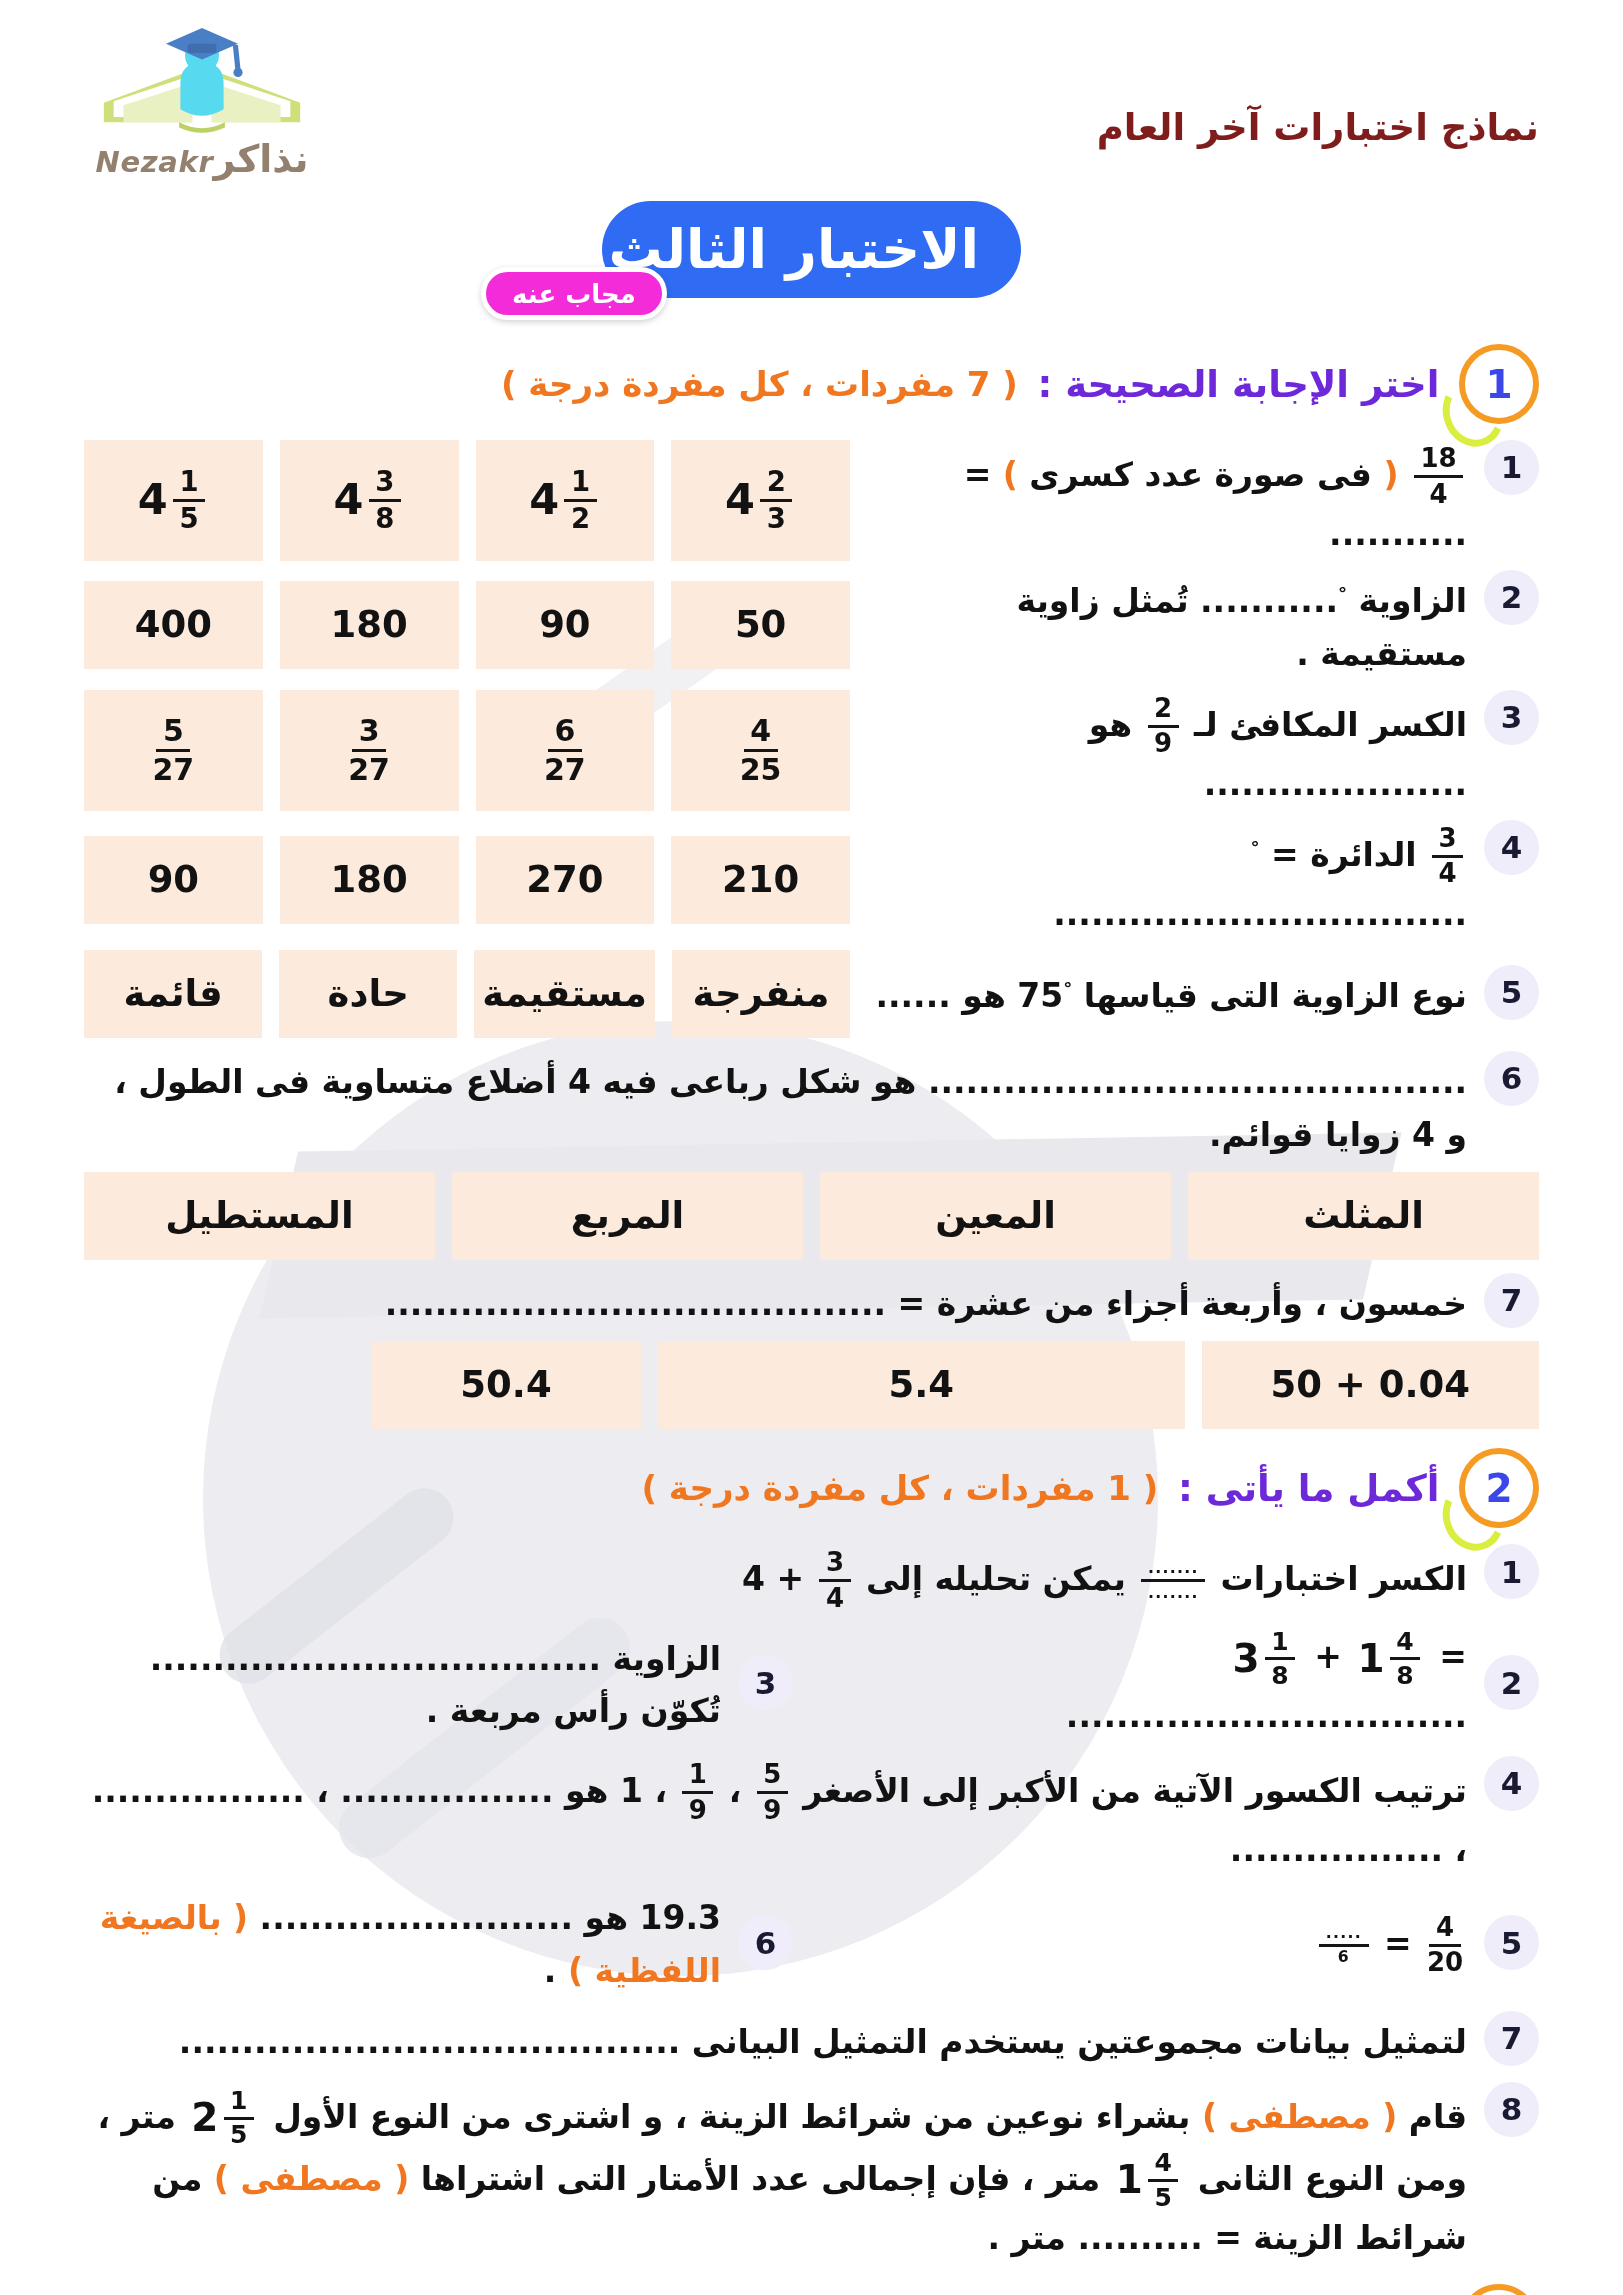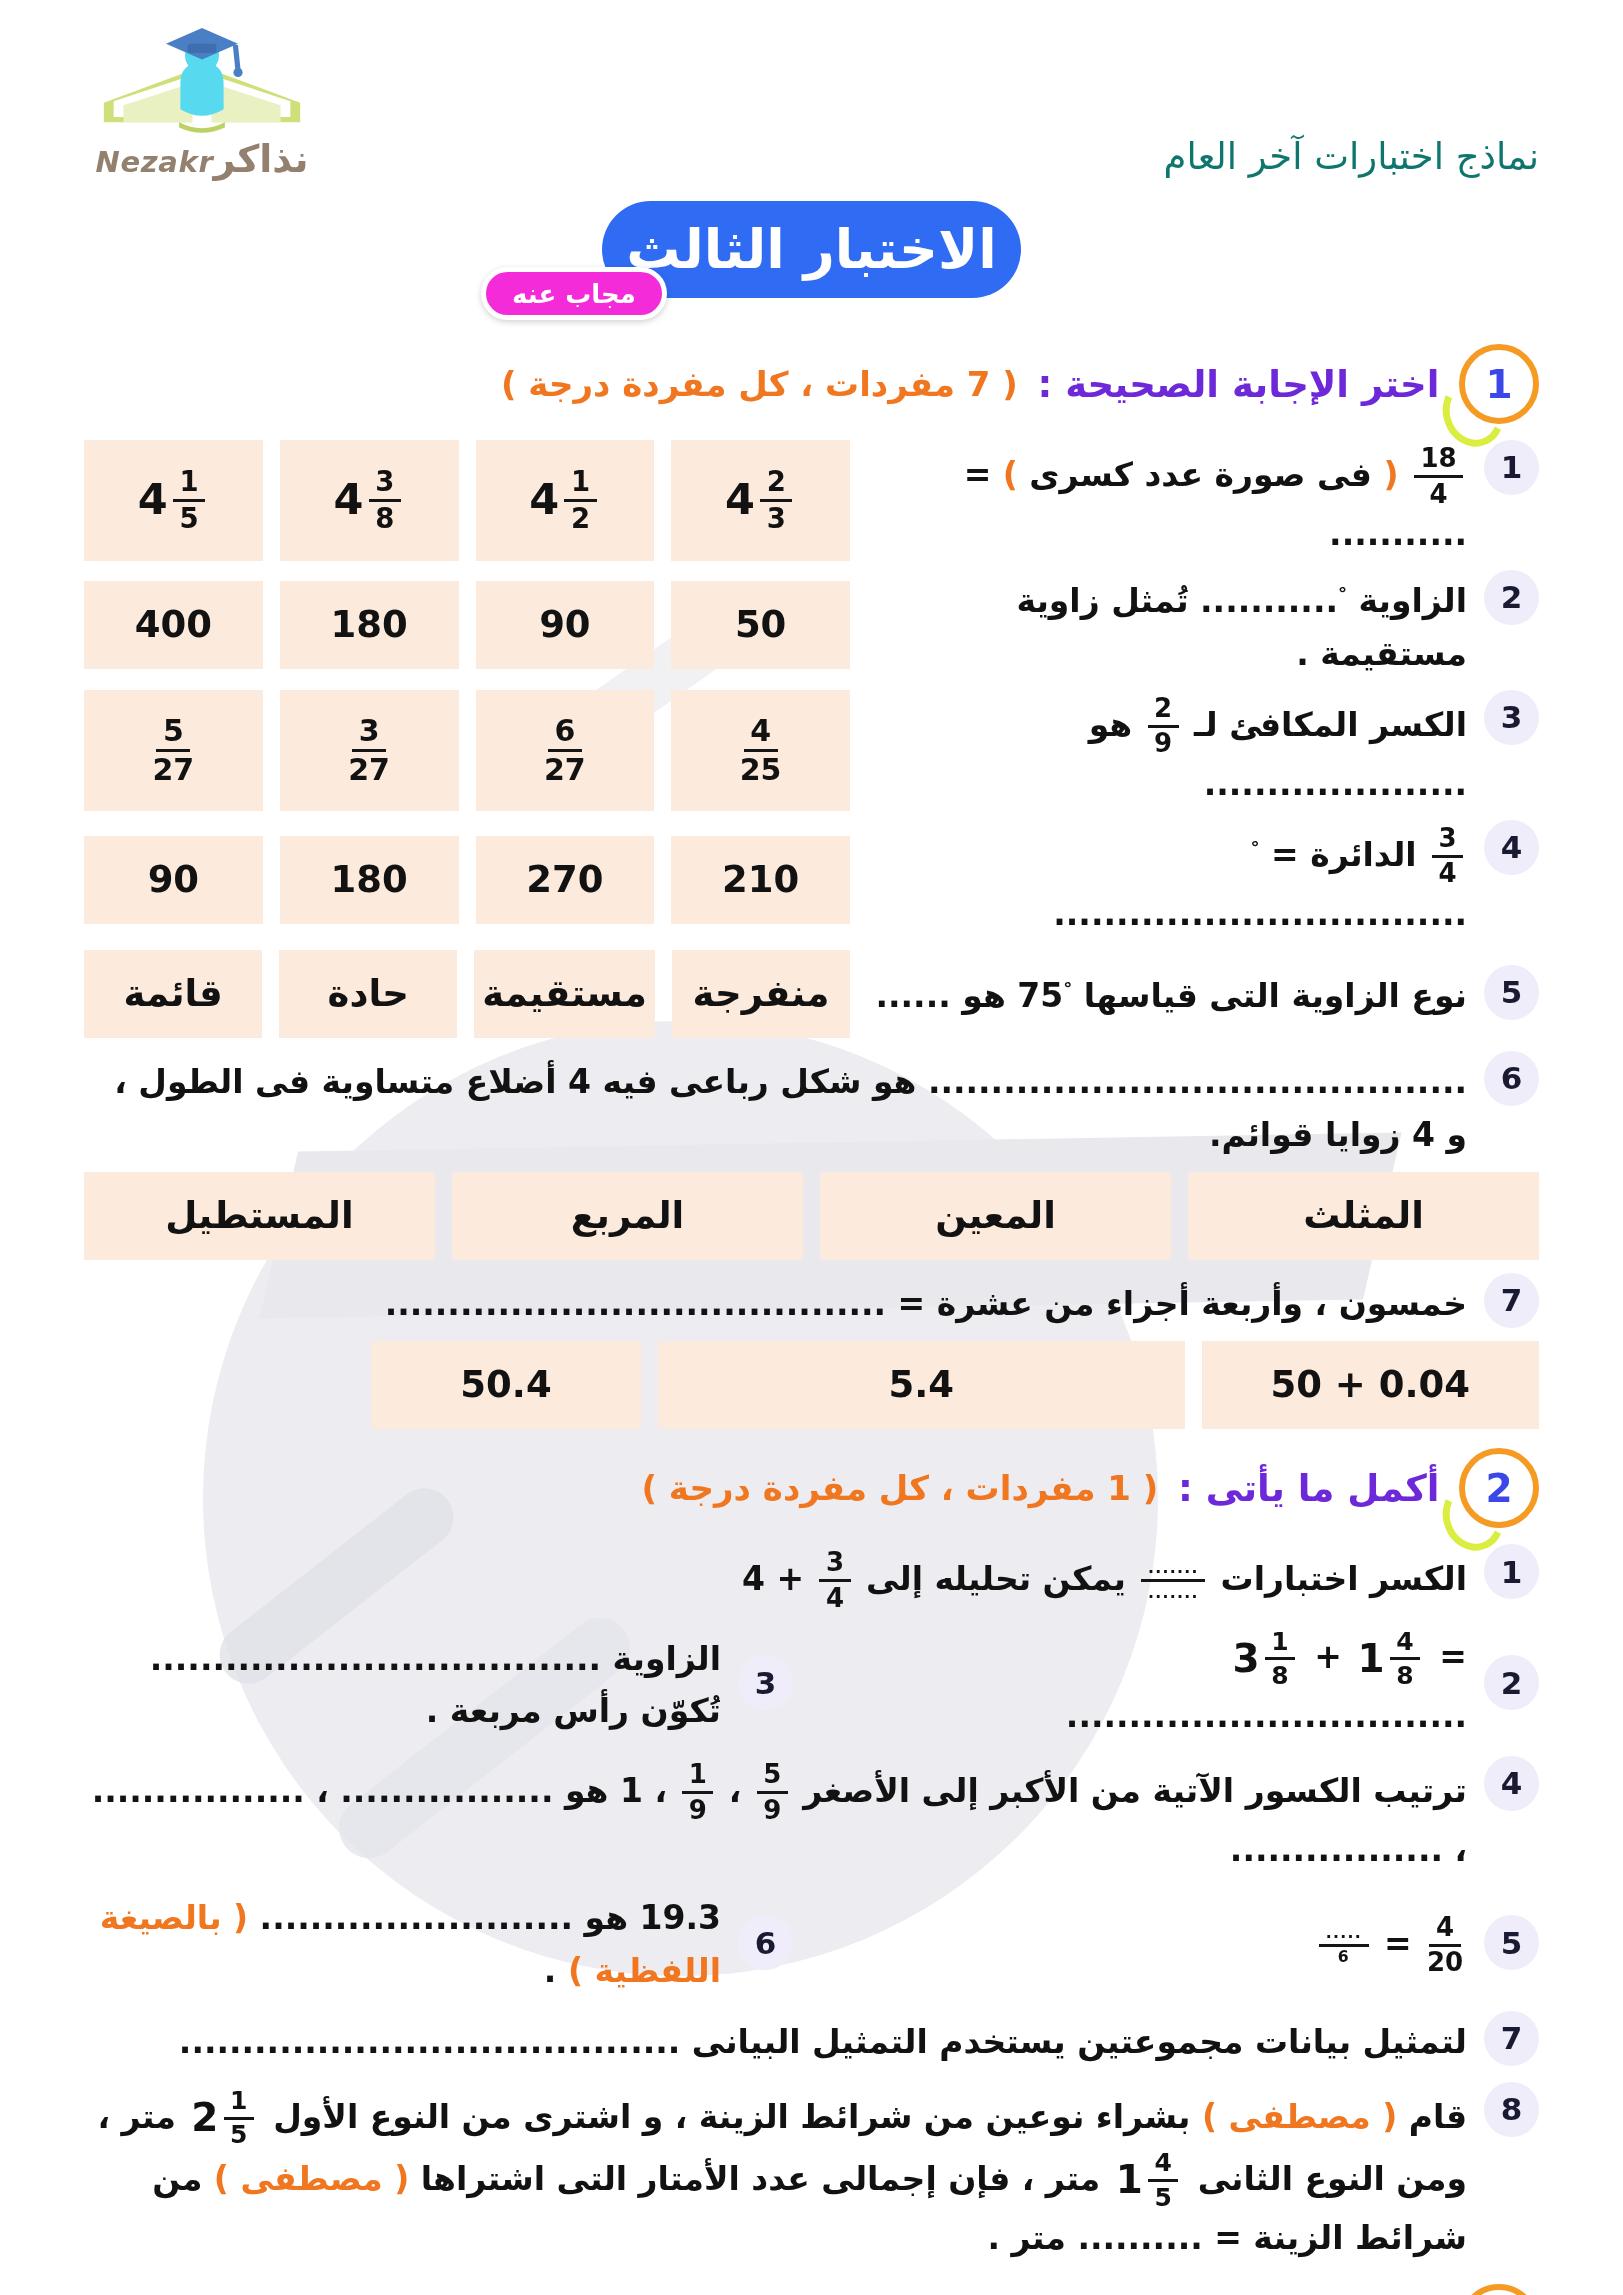--- a/index.html
+++ b/index.html
@@ -8,28 +8,28 @@
   
   .wm{position:absolute;z-index:1;}
   .wm-circle{left:203px;top:1021px;width:955px;height:955px;border-radius:50%;background:#ededf1;}
   .wm-band{left:281px;top:1142px;width:1099px;height:167px;background:#e9e9ed;transform:skewX(-14deg) rotate(-1deg);}
   .wm-bar1{left:196px;top:1557px;width:281px;height:58px;border-radius:39px;background:#dfe0e6;transform:rotate(-38deg);opacity:.75;}
   .wm-bar2{left:308px;top:1708px;width:353px;height:60px;border-radius:39px;background:#e3e4e9;transform:rotate(-38deg);opacity:.75;}
   .wm-bar3{left:471px;top:687px;width:275px;height:52px;border-radius:39px;background:#f1f1f4;transform:rotate(-35deg);}
   
   .content{position:relative;z-index:2;padding:23.6px 84px 0;}
   .top{display:flex;justify-content:space-between;align-items:flex-start;height:175px;}
-  .hdr-title{color:#0f766e;font-size:37px;font-weight:400;margin-top:111px;letter-spacing:0.7px;}
+  .hdr-title{color:#7f1d1d;font-size:37px;font-weight:700;margin-top:82px;letter-spacing:0.7px;}
   .logo{width:236px;text-align:center;}
   .logo-text{direction:ltr;color:#93806f;font-weight:800;line-height:1;margin-top:-3.9px;}
   .logo-text .en{font-size:29px;font-style:italic;letter-spacing:0.7px;}
   .logo-text .ar{font-size:38px;}
   
   .banner-wrap{position:relative;width:419px;margin:2.6px auto 46px;z-index:3;}
-  .banner{background:#2f6cf3;border-radius:52px;text-align:center;color:#fff;font-size:54px;font-weight:800;padding:17px 6.5px;}
+  .banner{background:#2f6cf3;border-radius:52px;text-align:left;color:#fff;font-size:54px;font-weight:800;padding:17px 6.5px;}
   .answered-badge{position:absolute;left:-121px;bottom:-22px;background:#f32bd8;color:#fff;font-size:26px;font-weight:800;
         padding:6.5px 26px;border:5.2px solid #fff;border-radius:33px;box-shadow:0 2px 6.5px rgba(0,0,0,.18);}
   
   .sec-head{display:flex;align-items:center;gap:19.6px;margin:19.6px 0 15.7px;}
   .sec-circle{position:relative;width:68px;height:68px;flex:none;border:6.5px solid #f59b24;border-radius:50%;
         display:flex;align-items:center;justify-content:center;color:#3c47e9;font-size:39px;font-weight:800;background:#fff;}
   .sec-circle::after{content:"";position:absolute;left:-22px;bottom:-29px;width:47px;height:55px;
         border:7.2px solid transparent;border-left:7.2px solid #d9ee3e;border-bottom:7.2px solid #d9ee3e;
         border-radius:50%;transform:rotate(-18deg);}
   .sec-title{color:#6d28d9;font-size:37px;font-weight:800;}

